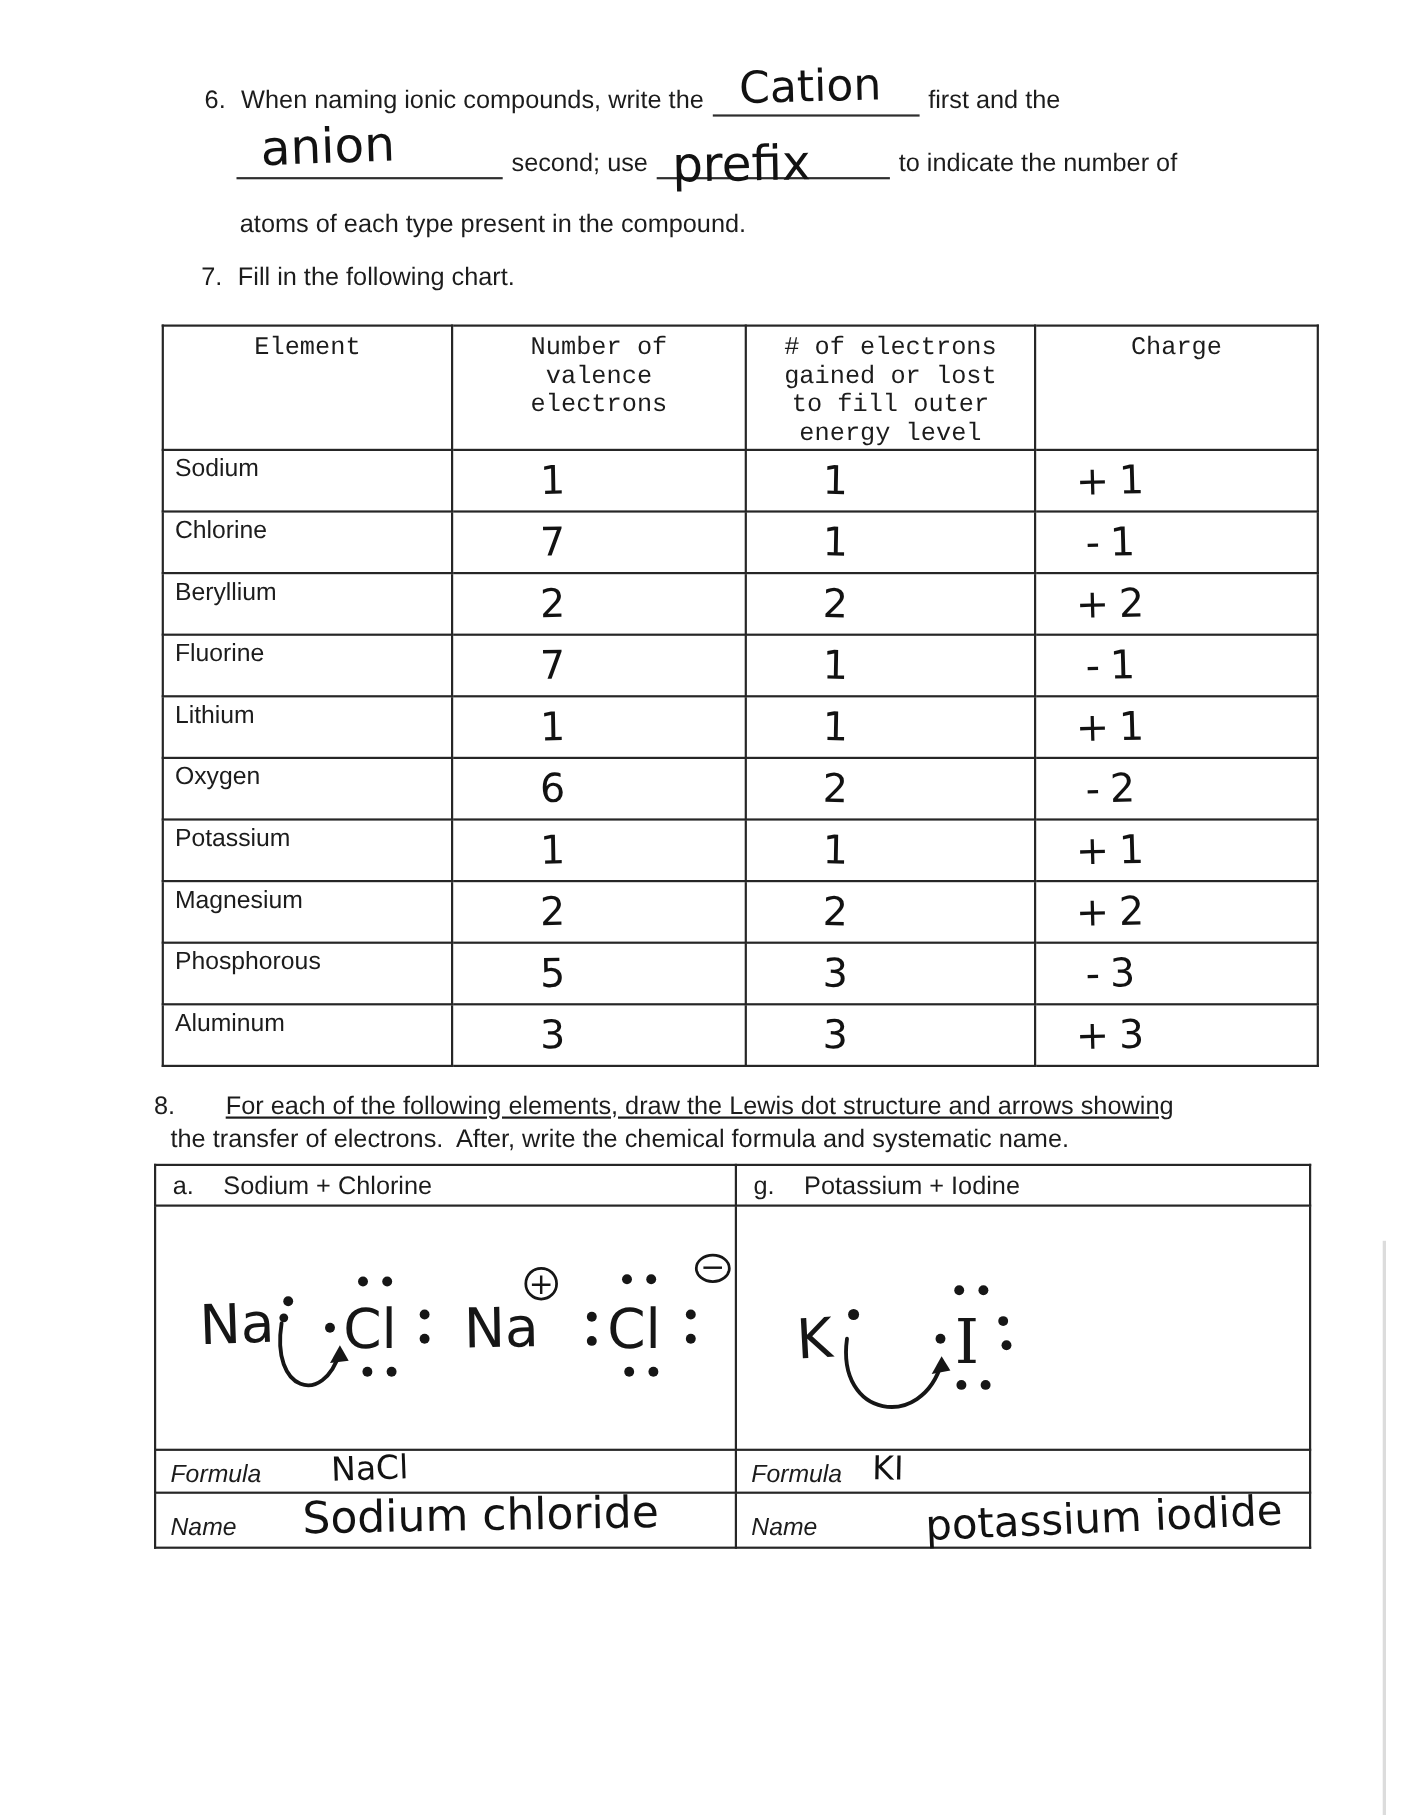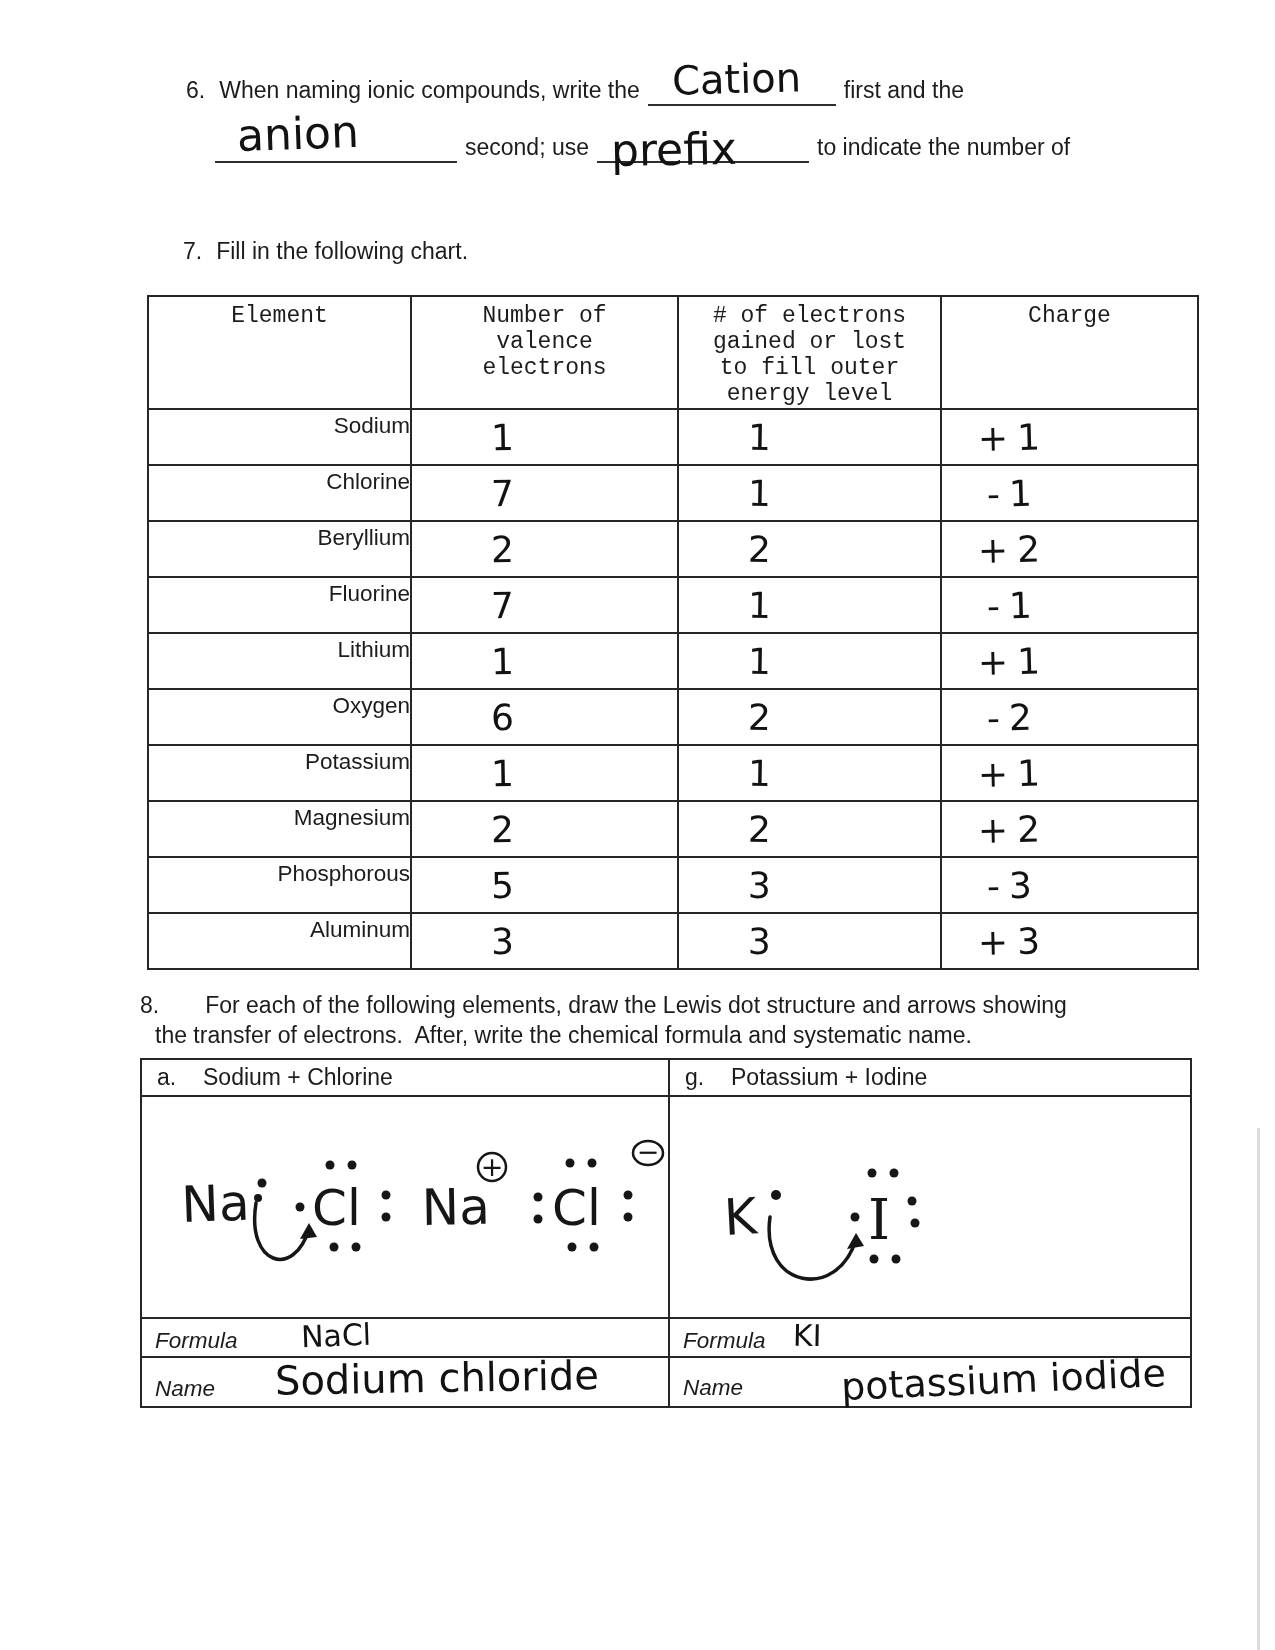--- a/index.html
+++ b/index.html
@@ -1,38 +1,38 @@
 <!DOCTYPE html>
 <html><head>
 <meta charset="utf-8">
 <style>
   html,body{margin:0;padding:0;background:#ffffff;}
   .page{position:relative;width:1275px;height:1650px;background:#ffffff;overflow:hidden;
         font-family:"Liberation Sans",sans-serif;color:#1c1c1c;}
   .line{position:absolute;font-size:23px;white-space:pre;color:#1c1c1c;}
-  .gap46{margin-left:46px;}
+  .gap46{margin-left:46px;text-decoration:underline;}
   .gap14{margin-left:14px;}
 
   
   .blank{display:inline-block;position:relative;border-bottom:2px solid #2e2e2e;
          height:30px;vertical-align:-8px;margin:0 8px;}
   .hw{font-family:"DejaVu Sans",sans-serif;color:#121212;}
   .blank .hw{position:absolute;white-space:nowrap;}
   .hw-cation{left:24px;bottom:2px;font-size:40px;transform:rotate(-1.5deg);}
   .hw-anion{left:22px;bottom:2px;font-size:44px;transform:rotate(-2deg);}
   .hw-prefix{left:14px;bottom:-14px;font-size:44px;transform:rotate(-1deg);}
 
   
   table.t7{position:absolute;left:147px;top:295px;border-collapse:collapse;table-layout:fixed;}
   .t7 th,.t7 td{border:2px solid #262626;overflow:visible;}
   .t7 th{font-weight:normal;font-size:23px;text-align:center;vertical-align:top;
          padding-top:6px;height:84px;font-family:Liberation Mono, monospace;}
   .t7 th .hspan{display:inline-block;}
   .t7 .w2{max-width:205px;} .t7 .w3{max-width:215px;}
-  .t7 td.el{font-size:22.5px;vertical-align:top;text-align:right;padding:3px 0 0 10px;height:51px;}
+  .t7 td.el{font-size:22.5px;vertical-align:top;text-align:left;padding:3px 0 0 10px;height:51px;}
   .t7 td.val{text-align:center;vertical-align:middle;}
   .hwnum{font-family:"DejaVu Sans",sans-serif;font-size:36px;color:#121212;display:inline-block;}
   .t7 td.c2 .hwnum{transform:translateX(-42px) rotate(-1deg);}
   .t7 td.c3 .hwnum{transform:translateX(-50px) rotate(1deg);}
   .t7 td.c4 .hwnum{transform:translateX(-56px) rotate(-1.5deg);letter-spacing:9px;}
 
   
   table.t8{position:absolute;left:140px;top:1058px;border-collapse:collapse;table-layout:fixed;}
   .t8 td{border:2px solid #262626;vertical-align:middle;overflow:visible;position:relative;}
   .t8 td.title-cell{height:33px;font-size:23px;}
@@ -60,20 +60,21 @@
 </style>
 </head>
 <body>
 
 <div class="page">
 
   <div class="line" style="left:186px;top:74px;"><span>6.</span><span class="gap14">When naming ionic compounds, write the</span><span class="blank" style="width:188px;"><span class="hw hw-cation">Cation</span></span><span>first and the</span></div>
 
   <div class="line" style="left:215px;top:131px;"><span class="blank" style="width:242px;margin-left:0;"><span class="hw hw-anion">anion</span></span><span>second; use</span><span class="blank" style="width:212px;"><span class="hw hw-prefix">prefix</span></span><span>to indicate the number of</span></div>
 
+  <div class="line" style="left:218px;top:190px;">atoms of each type present in the compound.</div>
 
   <div class="line" style="left:183px;top:238px;"><span>7.</span><span class="gap14">Fill in the following chart.</span></div>
 
   <table class="t7">
     <colgroup>
         <col style="width:263px">
         <col style="width:267px">
         <col style="width:263px">
         <col style="width:257px">
       </colgroup>

